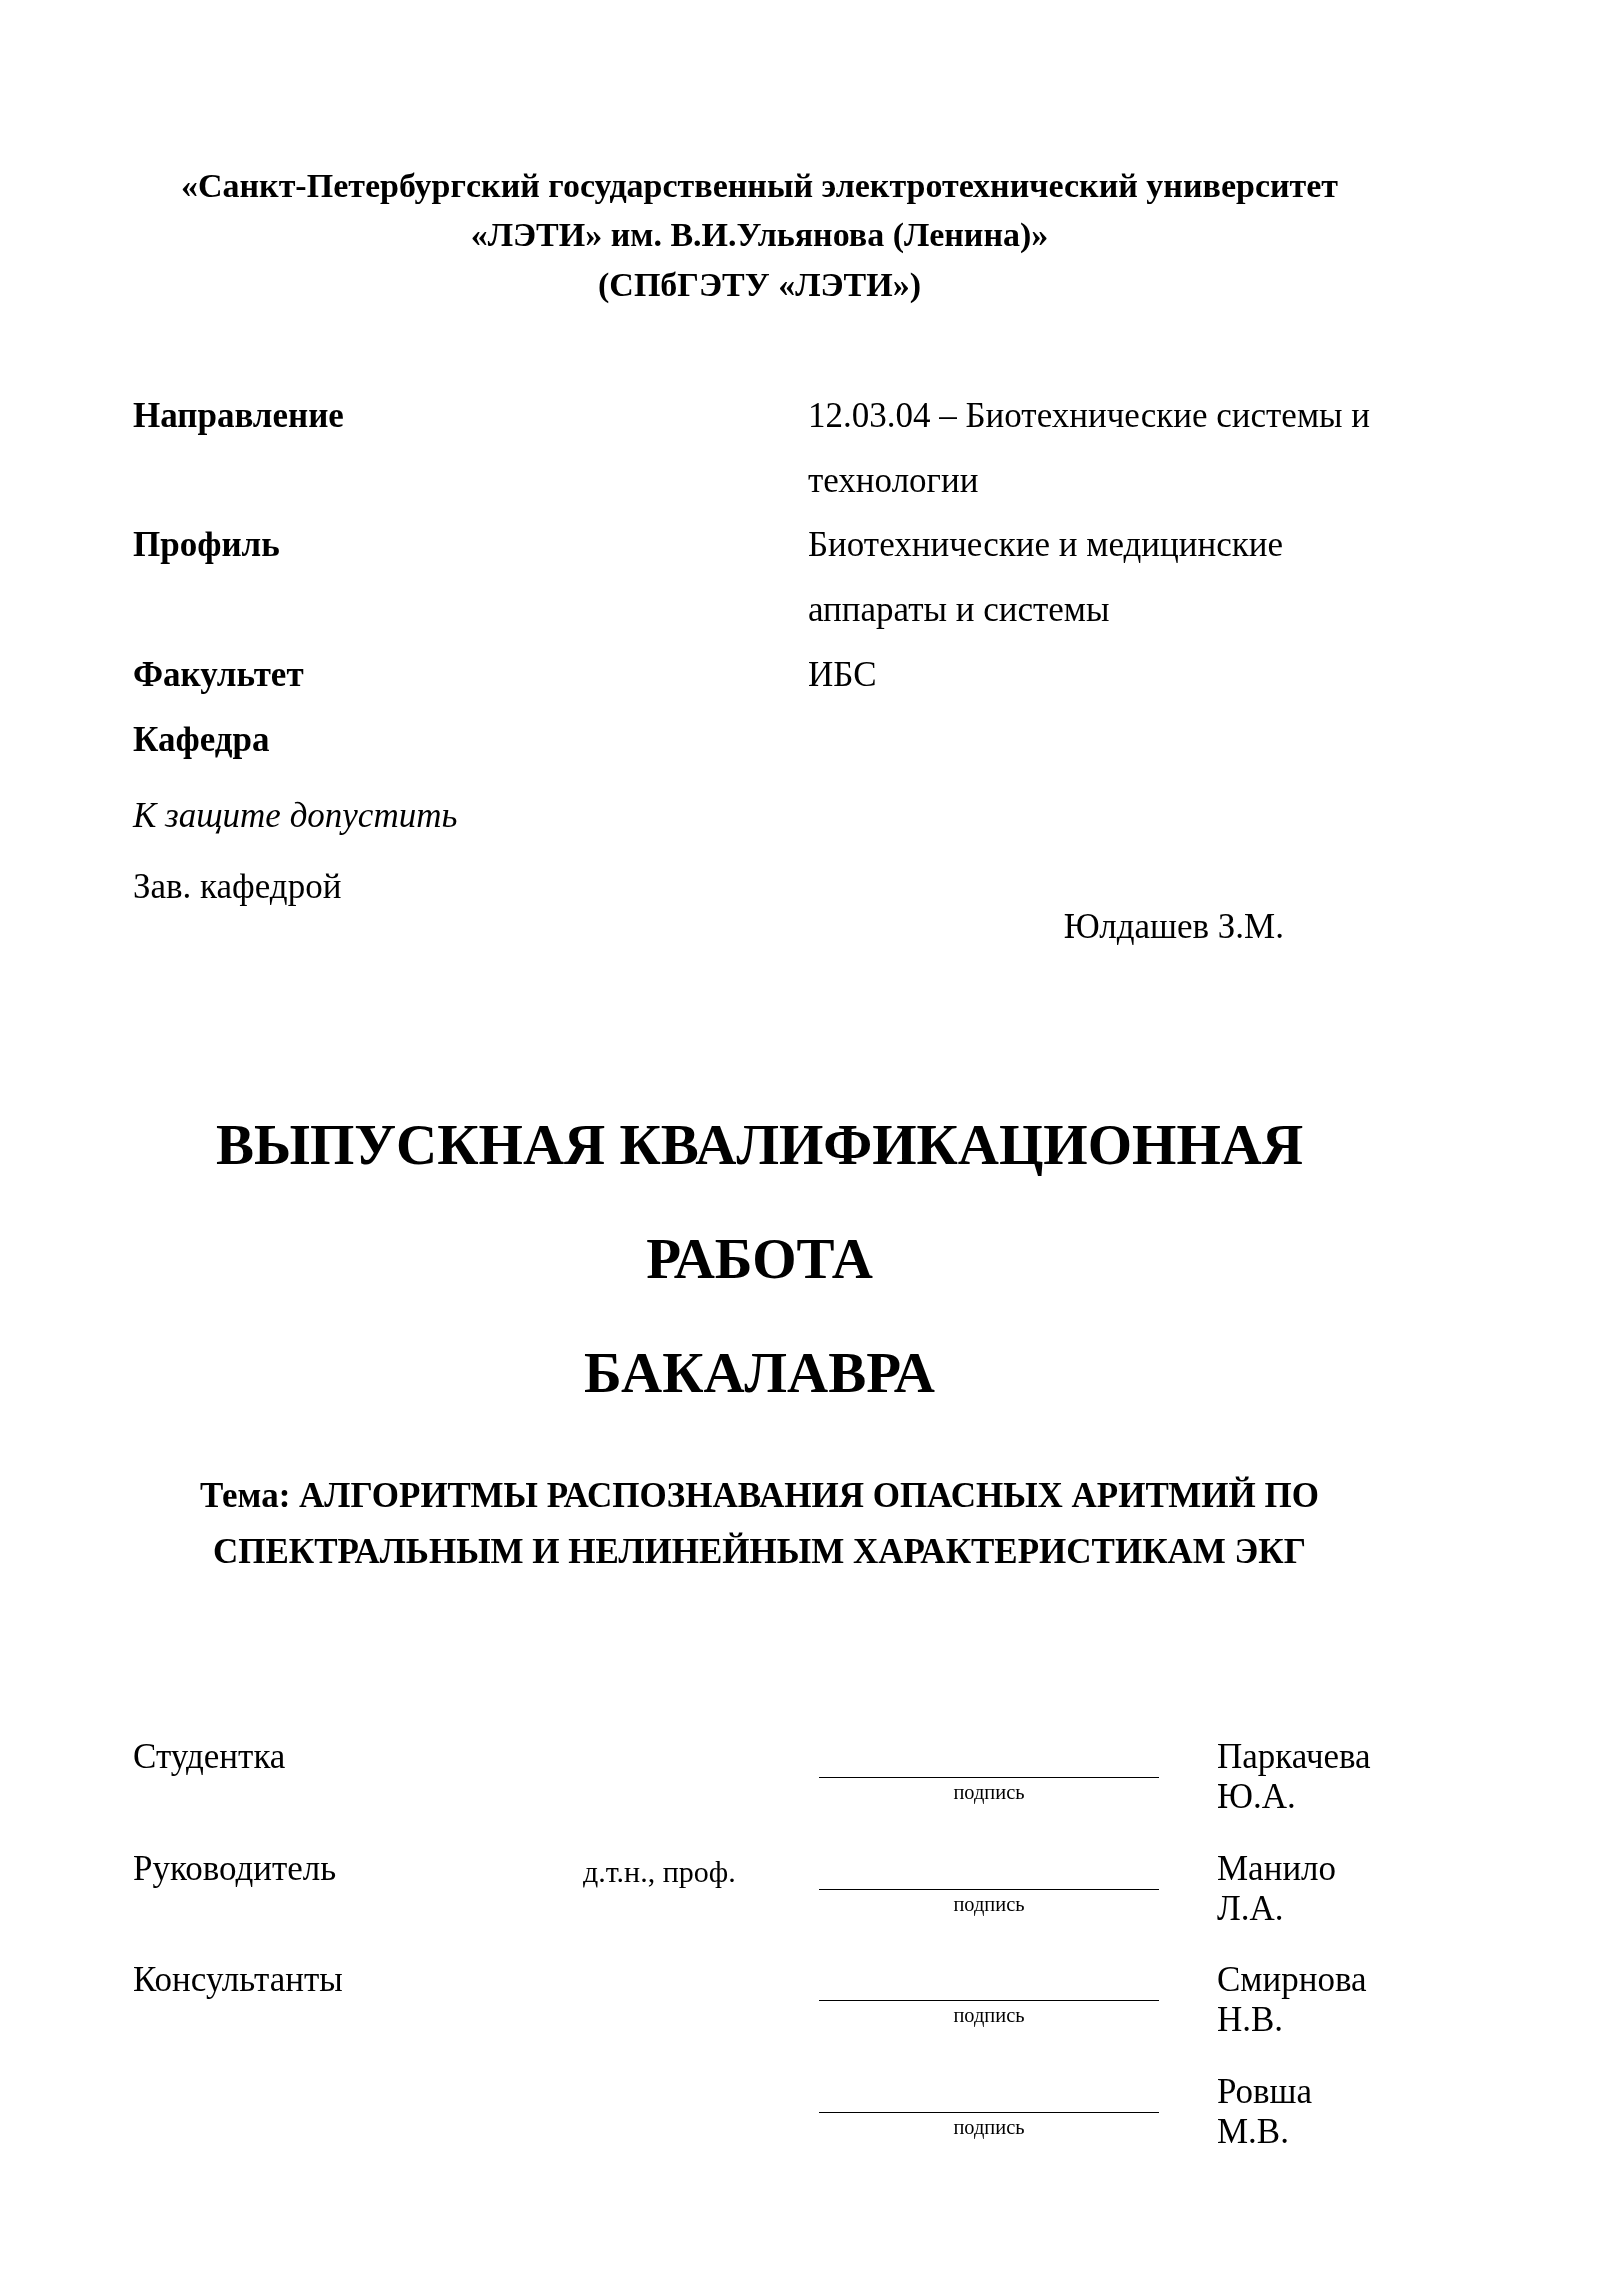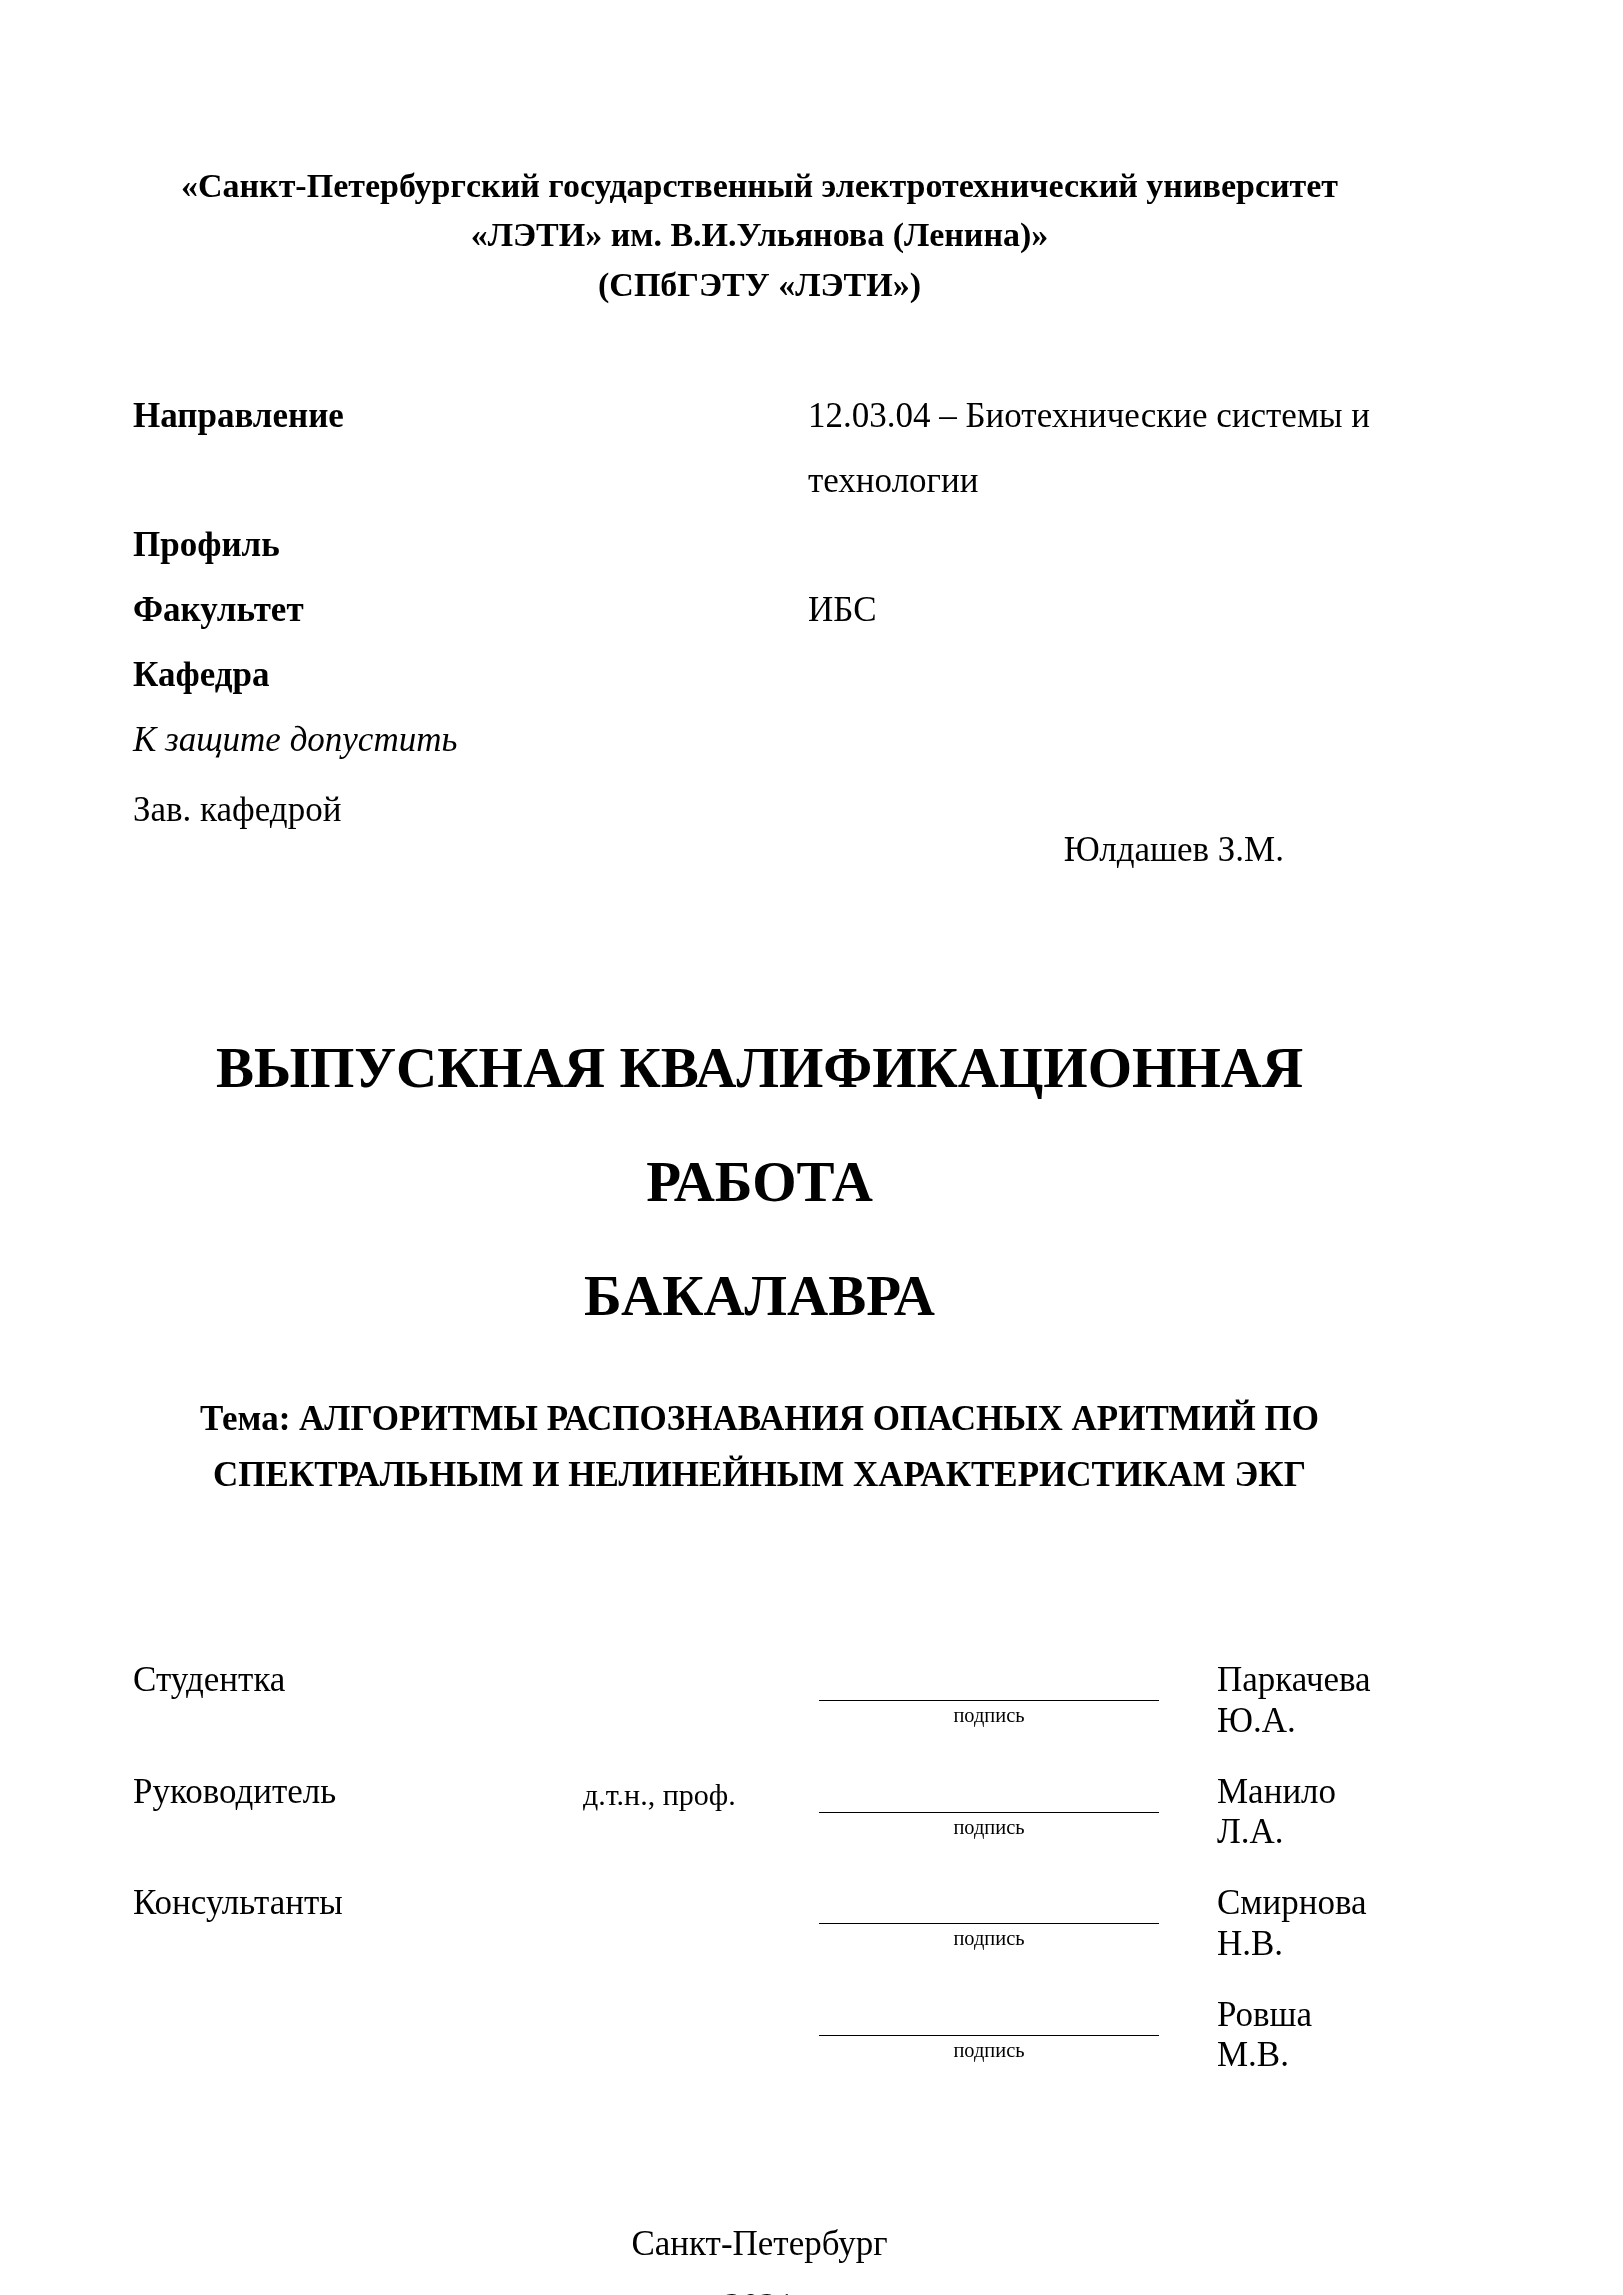--- a/index.html
+++ b/index.html
@@ -34,21 +34,21 @@
   }
   .field-row { display: flex; }
   .field-label {
     flex: 0 0 675px;
     font-weight: bold;
   }
   .field-value { width: 644px; }
 
   
   .approval {
-    margin-top: 12px;
+    margin-top: 24px;
     font-size: 35px;
     line-height: 1.15;
   }
   .permit { font-style: italic; }
   .head-row { display: flex; margin-top: 30px; flex-direction: column; }
   .head-name { margin-left: auto; margin-right: 102px; }
 
   
   .main-title {
     margin-top: 141px;
@@ -113,20 +113,21 @@
     <div>(СПбГЭТУ «ЛЭТИ»)</div>
   </header>
 
   <section class="fields">
     <div class="field-row">
       <div class="field-label">Направление</div>
       <div class="field-value">12.03.04 – Биотехнические системы и технологии</div>
     </div>
     <div class="field-row">
       <div class="field-label">Профиль</div>
+      <div class="field-value">Биотехнические и медицинские аппараты и системы</div>
     </div>
     <div class="field-row">
       <div class="field-label">Факультет</div>
       <div class="field-value">ИБС</div>
     </div>
     <div class="field-row">
       <div class="field-label">Кафедра</div>
     </div>
   </section>
 

